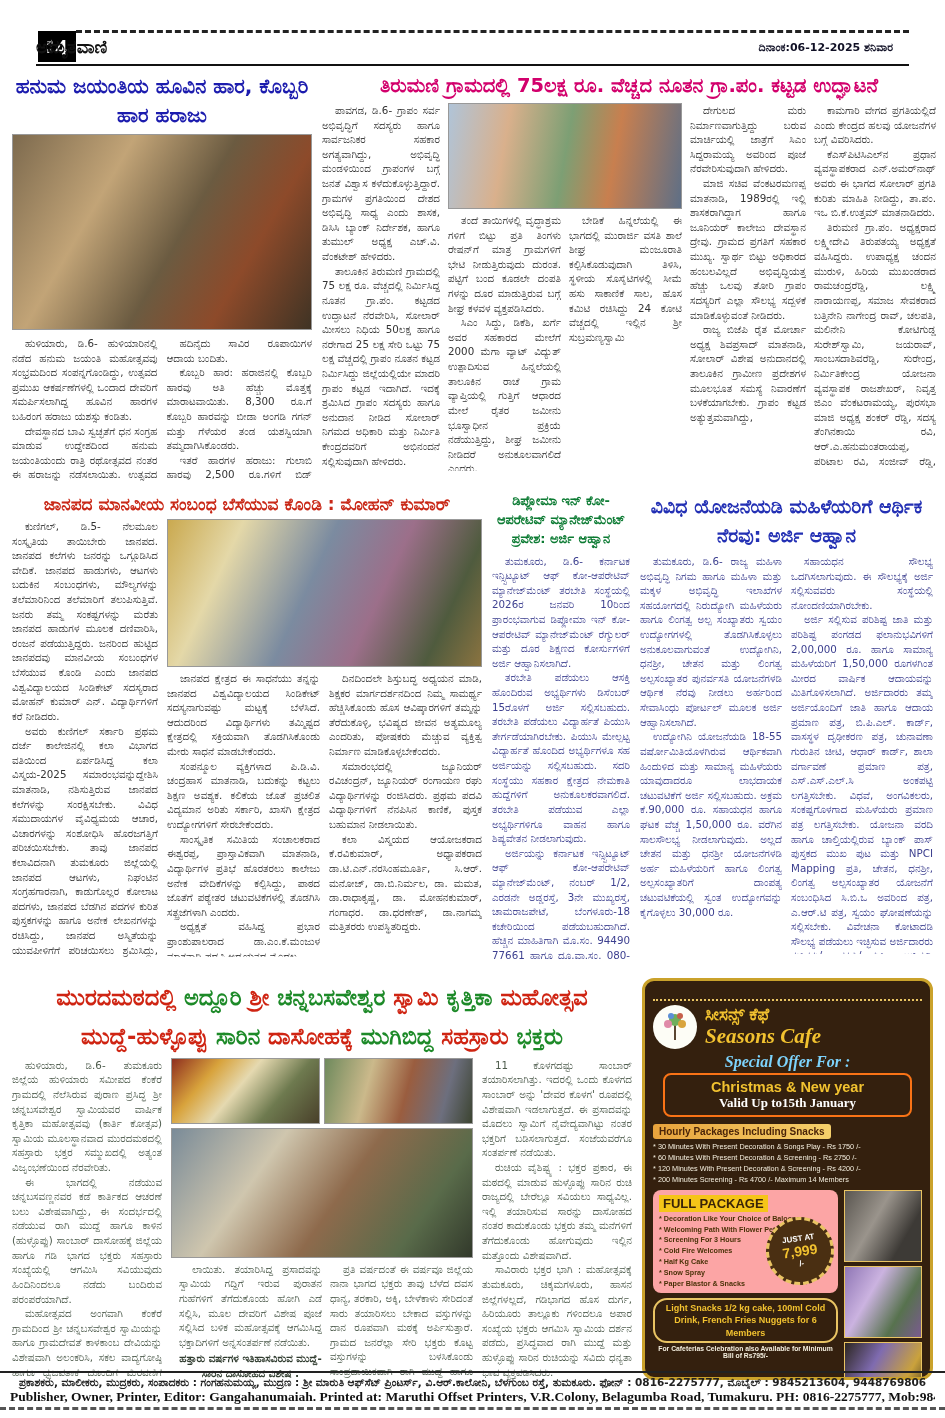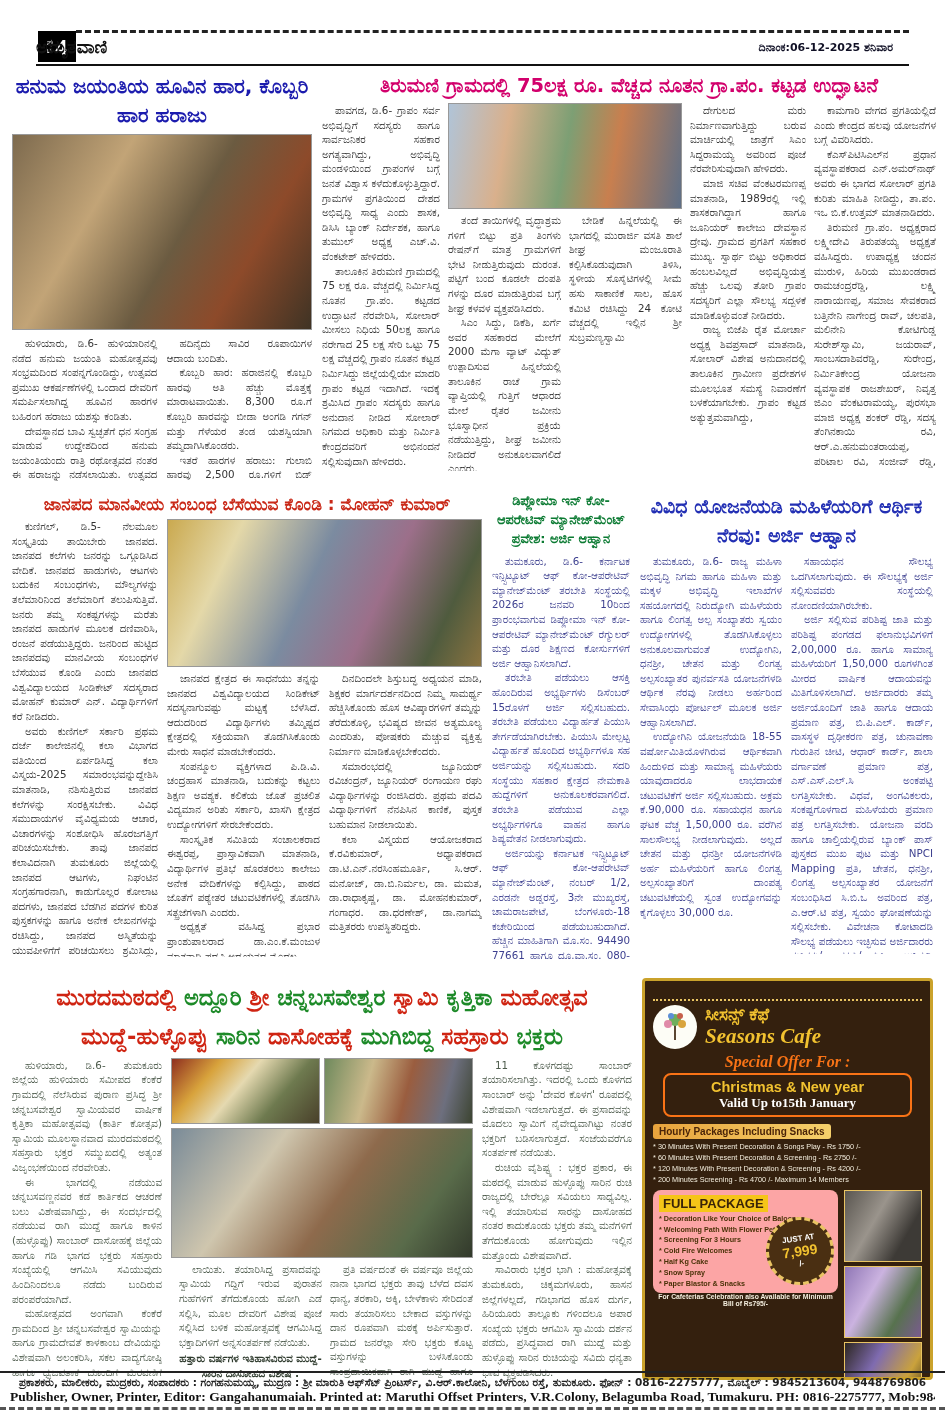--- a/index.html
+++ b/index.html
@@ -71,30 +71,30 @@
   .c1mid{flex:1;display:flex;flex-direction:column;}
   .cphrow{display:flex;gap:4px;height:66px;margin-bottom:4px;}
   .cphrow .ph{flex:1;}
   .cphwide{width:100%;height:130px;margin-bottom:4px;}
   .c1midcols{display:flex;gap:8px;flex:1;overflow:hidden;margin-left:8px;}
   .c1midcols .ncol{flex:1;}
   .c1c4{width:150px;}
   .greenish p{color:#4c5a4b;}
   .subhead{font-weight:bold;color:#2f3b2e;text-align:center;font-size:10.3px;line-height:1.4;margin:2px 0;}
   
-  .ad{flex:1;background:#34200e;border:3px solid #caa22b;border-radius:4px;color:#fff;
+  .ad{flex:1;background:#34200e;border:3px solid #caa22b;border-radius:12px;color:#fff;
       padding:8px 8px 6px 8px;box-sizing:border-box;position:relative;overflow:hidden;
       font-family:"Liberation Sans",sans-serif;}
   .ad-lights{height:10px;border-bottom:2px dotted #e9c463;margin-bottom:4px;}
   .ad-top{display:flex;align-items:center;gap:8px;}
   .ad-logo{width:44px;height:44px;border-radius:50%;background:#fdfdf6;display:flex;align-items:center;justify-content:center;flex:none;}
   .ad-kname{font-size:17px;font-weight:bold;color:#f2c230;}
   .ad-ename{font-family:"Liberation Serif",serif;font-style:italic;font-size:21px;font-weight:bold;color:#f2c230;line-height:1.1;}
   .ad-offer{text-align:center;font-family:"Liberation Serif",serif;font-style:italic;font-weight:bold;
-            color:#f97316;font-size:16px;margin:4px 0 2px 0;}
+            color:#7dd3fc;font-size:16px;margin:4px 0 2px 0;}
   .ad-xmas{border:2px solid #f97316;border-radius:8px;text-align:center;padding:4px 4px;margin:2px 10px;}
   .ad-xline1{color:#f2c230;font-weight:bold;font-size:14.5px;}
   .ad-xline2{color:#fff;font-weight:bold;font-family:"Liberation Serif",serif;font-size:13px;}
   .ad-hbanner{background:linear-gradient(90deg,#e8a33c,#f5d06b);color:#4a2408;font-weight:bold;
               font-size:10px;padding:2px 6px;border-radius:3px;margin:5px 0 3px 0;display:inline-block;}
   .ad-hlist p{margin:0;font-size:7.3px;line-height:1.5;color:#f4eede;}
   .ad-hlist p::before{content:"* ";}
   .ad-main{display:flex;gap:6px;margin-top:4px;}
   .ad-left{flex:1;}
   .ad-fp{background:#fca5a5;border-radius:8px;padding:4px 6px;color:#3a2408;position:relative;}
@@ -316,20 +316,21 @@
                 <p>Half Kg Cake</p>
                 <p>Snow Spray</p>
                 <p>Paper Blastor &amp; Snacks</p>
               </div>
             <div class="ad-badge">
               <span>JUST AT</span>
               <span class="big">7,999</span>
               <span>/-</span>
             </div>
           </div>
+          <div class="ad-snack">Light Snacks 1/2 kg cake, 100ml Cold Drink, French Fries Nuggets for 6 Members</div>
           <div class="ad-note">For Cafeterias Celebration also Available for Minimum Bill of Rs795/-</div>
         </div>
         <div class="ad-photos">
           <div class="ph ad-ph1"></div>
           <div class="ph ad-ph2"></div>
           <div class="ph ad-ph3"></div>
         </div>
       </div>
       
       

